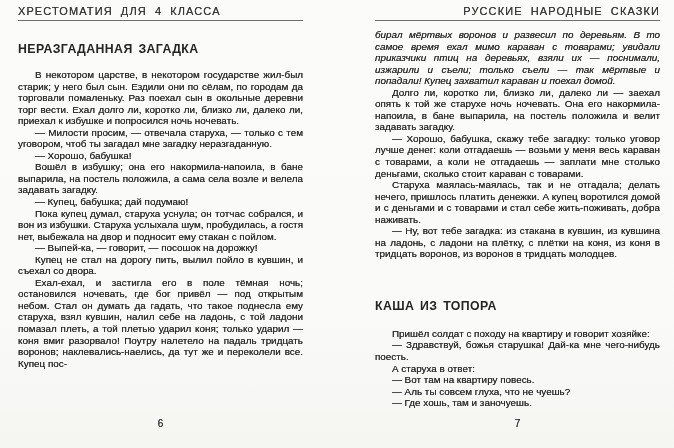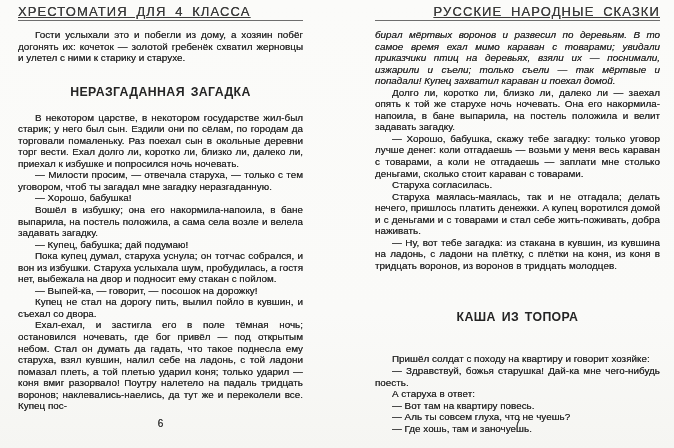--- a/index.html
+++ b/index.html
@@ -18,28 +18,27 @@
   .page {
     position: absolute;
     top: 6px;
     width: 285px;
     height: 436px;
   }
   .page-left  { left: 18px; }
   .page-right { left: 375px; }
 
   .running-head {
-    font-size: 13px;
+    font-size: 11px;
     letter-spacing: 1.1px;
     word-spacing: 4px;
     color: #3b3b3b;
     text-shadow: 0 0 0.3px #3b3b3b;
     line-height: 11px;
     white-space: nowrap;
-    text-decoration: underline;
   }
   .running-head.right { text-align: right; }
 
   .head-rule {
     border: 0;
     border-bottom: 1.2px solid #6e6e6e;
     margin: 3px 0 0 0;
     width: 100%;
   }
 
@@ -53,50 +52,47 @@
     text-shadow: 0 0 0.45px #343434;
   }
   .body-text p.no-indent { text-indent: 0; font-style: italic; }
 
   .intro { margin-top: 8px; }
   .cont-block { margin-top: 8px; }
 
   .story-title {
     font-size: 12.3px;
     font-weight: bold;
-    text-align: center;
+    text-align: left;
     letter-spacing: 0.4px;
     word-spacing: 2px;
     color: #242424;
     margin: 0;
   }
   .title-left  { margin: 21px 0 13px 0; }
-  .title-right { margin: 39px 0 29px 0; }
+  .title-right { margin: 39px 0 15px 0; }
 
   .page-number {
     position: absolute;
     top: 412px;
     left: 0;
     width: 100%;
     text-align: center;
     font-size: 10px;
     color: #3a3a3a;
     text-shadow: 0 0 0.3px #3a3a3a;
   }
 </style>
 </head>
 <body>
 
 <div class="page page-left">
   <div class="running-head">ХРЕСТОМАТИЯ ДЛЯ 4 КЛАССА</div>
   <hr class="head-rule">
 
-  <div class="body-text intro">
-    <p>Гости услыхали это и побегли из дому, а хозяин побёг догонять их: кочеток — золотой гребенёк схватил жерновцы и улетел с ними к старику и старухе.</p>
-  </div>
 
   <h2 class="story-title title-left">НЕРАЗГАДАННАЯ ЗАГАДКА</h2>
 
   <div class="body-text">
     <p>В некотором царстве, в некотором государстве жил-был старик; у него был сын. Ездили они по сёлам, по городам да торговали помаленьку. Раз поехал сын в окольные деревни торг вести. Ехал долго ли, коротко ли, близко ли, далеко ли, приехал к избушке и попросился ночь ночевать.</p>
     <p>— Милости просим, — отвечала старуха, — только с тем уговором, чтоб ты загадал мне загадку неразгаданную.</p>
     <p>— Хорошо, бабушка!</p>
     <p>Вошёл в избушку; она его накормила-напоила, в бане выпарила, на постель положила, а сама села возле и велела задавать загадку.</p>
     <p>— Купец, бабушка; дай подумаю!</p>
     <p>Пока купец думал, старуха уснула; он тотчас собрался, и вон из избушки. Старуха услыхала шум, пробудилась, а гостя нет, выбежала на двор и подносит ему стакан с пойлом.</p>
@@ -109,21 +105,20 @@
 </div>
 
 <div class="page page-right">
   <div class="running-head right">РУССКИЕ НАРОДНЫЕ СКАЗКИ</div>
   <hr class="head-rule">
 
   <div class="body-text cont-block">
     <p class="no-indent">бирал мёртвых воронов и развесил по деревьям. В то самое время ехал мимо караван с товарами; увидали приказчики птиц на деревьях, взяли их — поснимали, изжарили и съели; только съели — так мёртвые и попадали! Купец захватил караван и поехал домой.</p>
     <p>Долго ли, коротко ли, близко ли, далеко ли — заехал опять к той же старухе ночь ночевать. Она его накормила-напоила, в бане выпарила, на постель положила и велит задавать загадку.</p>
     <p>— Хорошо, бабушка, скажу тебе загадку: только уговор лучше денег: коли отгадаешь — возьми у меня весь караван с товарами, а коли не отгадаешь — заплати мне столько деньгами, сколько стоит караван с товарами.</p>
-    <p>Старуха согласилась.</p>
     <p>Старуха маялась-маялась, так и не отгадала; делать нечего, пришлось платить денежки. А купец воротился домой и с деньгами и с товарами и стал себе жить-поживать, добра наживать.</p>
     <p>— Ну, вот тебе загадка: из стакана в кувшин, из кувшина на ладонь, с ладони на плётку, с плётки на коня, из коня в тридцать воронов, из воронов в тридцать молодцев.</p>
   </div>
 
   <h2 class="story-title title-right">КАША ИЗ ТОПОРА</h2>
 
   <div class="body-text">
     <p>Пришёл солдат с походу на квартиру и говорит хозяйке:</p>
     <p>— Здравствуй, божья старушка! Дай-ка мне чего-нибудь поесть.</p>
     <p>А старуха в ответ:</p>

